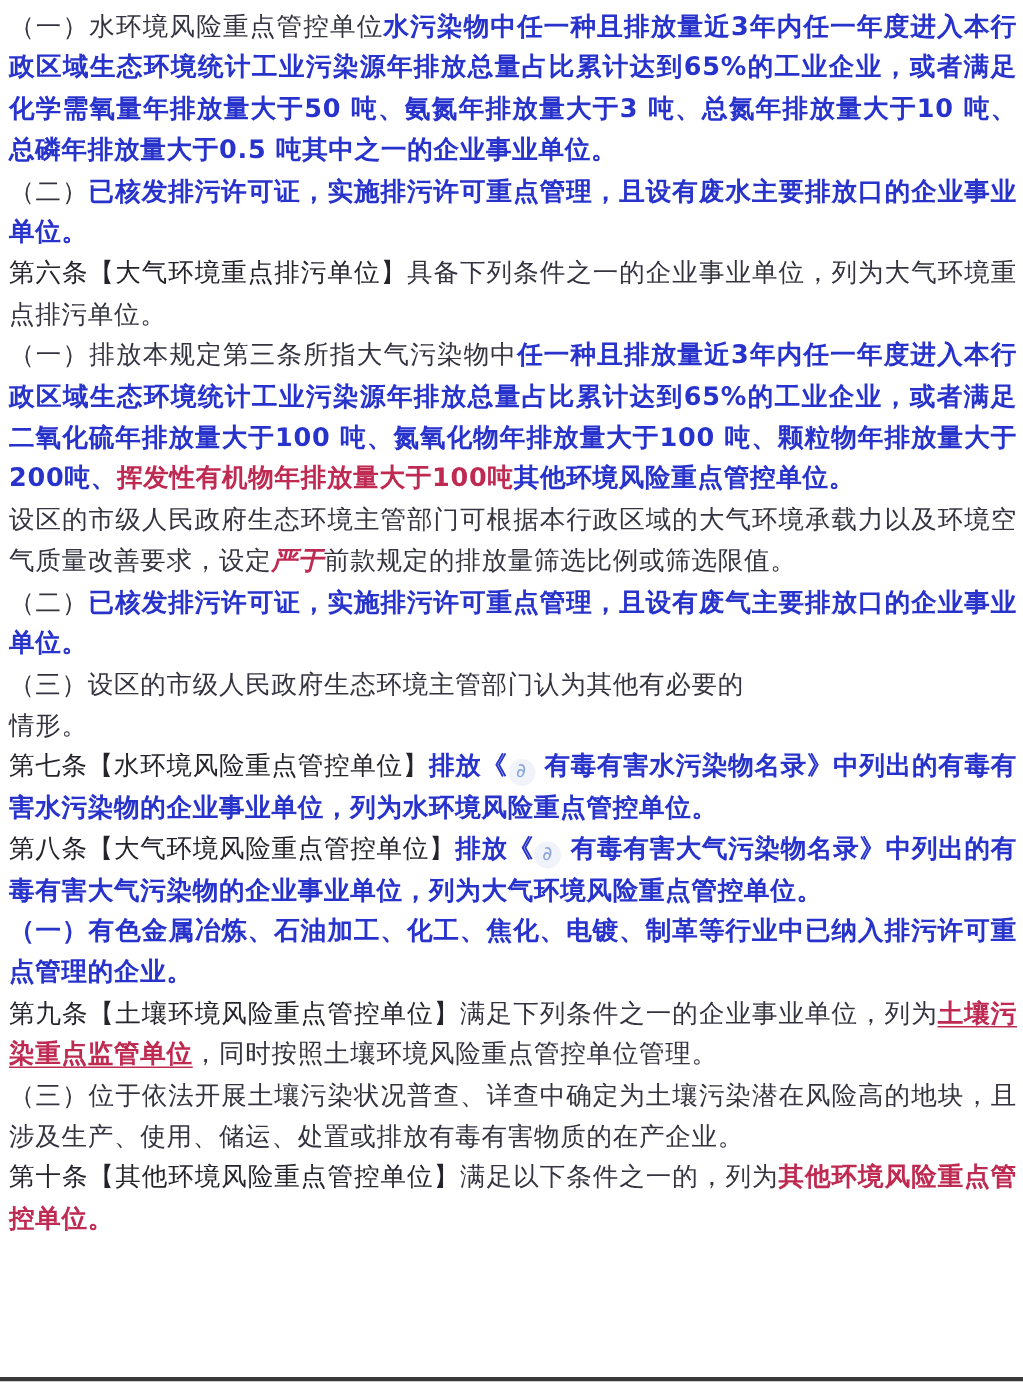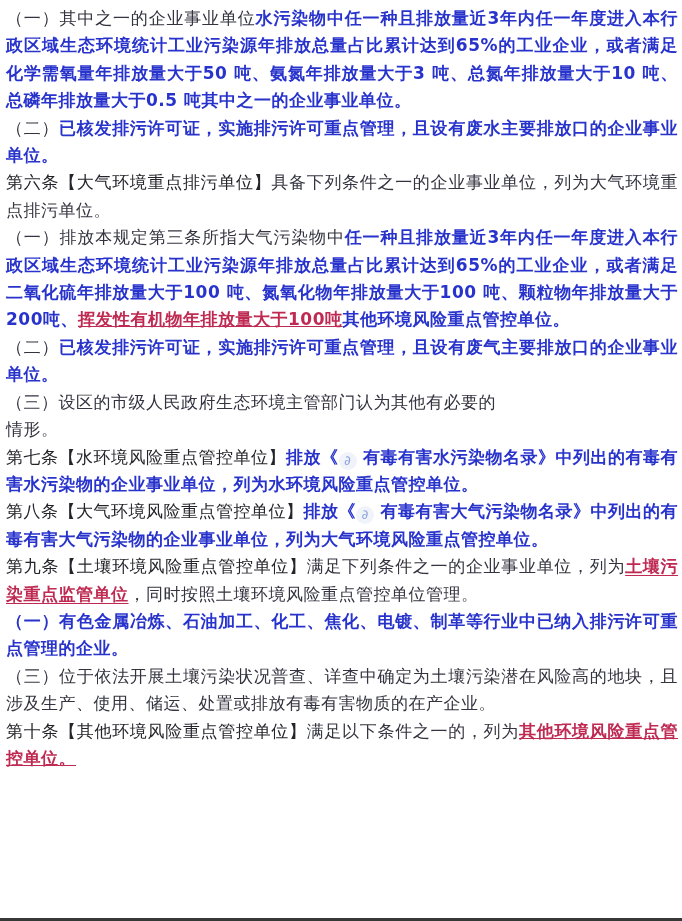--- a/index.html
+++ b/index.html
@@ -14,21 +14,21 @@
     line-height:27.4px;
     letter-spacing:0.5px;
     color:#343440;
     text-align:justify;
   }
   .para { margin:0; white-space:pre-wrap; }
   .run { white-space:pre-wrap; }
   .run.plain   { color:#343440; font-weight:normal; }
   .run.heading { color:#24242b; font-weight:normal; }
   .run.blue    { color:#2833cc; font-weight:bold; }
-  .run.red     { color:#bf2a52; font-weight:bold;text-decoration:underline; }
+  .run.red     { color:#bf2a52; font-weight:bold; }
   .run.redItalic { color:#bf2a52; font-weight:bold; font-style:italic; }
   .run.redUnderline { color:#bf2a52; font-weight:bold; text-decoration:underline; text-underline-offset:3px; }
   .run.icon {
     display:inline-block;
     width:18px; height:18px; line-height:18px;
     text-align:center; vertical-align:-2px;
     border-radius:50%;
     background:#f0f3fa;
     color:#8aa3d8;
     font-style:italic; font-weight:normal;
@@ -38,27 +38,28 @@
   .bottom-rule {
     position:absolute; left:0; bottom:0;
     width:100%; height:3px;
     background:#383838;
   }
 </style>
 </head>
 <body>
 
 <div class="doc">
-    <p class="para"><span class="run plain">（一）其中之一的企业事业单位</span><span class="run blue">水污染物中任一种且排放量近3年内任一年度进入本行政区域生态环境统计工业污染源年排放总量占比累计达到65%的工业企业，或者满足化学需氧量年排放量大于50 吨、氨氮年排放量大于3 吨、总氮年排放量大于10 吨、总磷年排放量大于0.5 吨其中之一的企业事业单位。</span></p>
+    <p class="para"><span class="run plain">（一）水环境风险重点管控单位</span><span class="run blue">水污染物中任一种且排放量近3年内任一年度进入本行政区域生态环境统计工业污染源年排放总量占比累计达到65%的工业企业，或者满足化学需氧量年排放量大于50 吨、氨氮年排放量大于3 吨、总氮年排放量大于10 吨、总磷年排放量大于0.5 吨其中之一的企业事业单位。</span></p>
     <p class="para"><span class="run plain">（二）</span><span class="run blue">已核发排污许可证，实施排污许可重点管理，且设有废水主要排放口的企业事业单位。</span></p>
     <p class="para"><span class="run heading">第六条【大气环境重点排污单位】</span><span class="run plain">具备下列条件之一的企业事业单位，列为大气环境重点排污单位。</span></p>
     <p class="para"><span class="run plain">（一）排放本规定第三条所指大气污染物中</span><span class="run blue">任一种且排放量近3年内任一年度进入本行政区域生态环境统计工业污染源年排放总量占比累计达到65%的工业企业，或者满足二氧化硫年排放量大于100 吨、氮氧化物年排放量大于100 吨、颗粒物年排放量大于200吨、</span><span class="run red">挥发性有机物年排放量大于100吨</span><span class="run blue">其他环境风险重点管控单位。</span></p>
+    <p class="para"><span class="run plain">设区的市级人民政府生态环境主管部门可根据本行政区域的大气环境承载力以及环境空气质量改善要求，设定</span><span class="run redItalic">严于</span><span class="run plain">前款规定的排放量筛选比例或筛选限值。</span></p>
     <p class="para"><span class="run plain">（二）</span><span class="run blue">已核发排污许可证，实施排污许可重点管理，且设有废气主要排放口的企业事业单位。</span></p>
     <p class="para"><span class="run plain">（三）设区的市级人民政府生态环境主管部门认为其他有必要的
 情形。</span></p>
     <p class="para"><span class="run heading">第七条【水环境风险重点管控单位】</span><span class="run blue">排放《</span><span class="run icon">∂</span><span class="run blue"> </span><span class="run blue">有毒有害水污染物名录</span><span class="run blue">》中列出的有毒有害水污染物的企业事业单位，列为水环境风险重点管控单位。</span></p>
     <p class="para"><span class="run heading">第八条【大气环境风险重点管控单位】</span><span class="run blue">排放《</span><span class="run icon">∂</span><span class="run blue"> </span><span class="run blue">有毒有害大气污染物名录</span><span class="run blue">》中列出的有毒有害大气污染物的企业事业单位，列为大气环境风险重点管控单位。</span></p>
+    <p class="para"><span class="run blue">（一）有色金属冶炼、石油加工、化工、焦化、电镀、制革等行业中已纳入排污许可重点管理的企业。</span></p>
     <p class="para"><span class="run heading">第九条【土壤环境风险重点管控单位】</span><span class="run plain">满足下列条件之一的企业事业单位，列为</span><span class="run redUnderline">土壤污染重点监管单位</span><span class="run plain">，同时按照土壤环境风险重点管控单位管理。</span></p>
-    <p class="para"><span class="run blue">（一）有色金属冶炼、石油加工、化工、焦化、电镀、制革等行业中已纳入排污许可重点管理的企业。</span></p>
     <p class="para"><span class="run plain">（三）位于依法开展土壤污染状况普查、详查中确定为土壤污染潜在风险高的地块，且涉及生产、使用、储运、处置或排放有毒有害物质的在产企业。</span></p>
     <p class="para"><span class="run heading">第十条【其他环境风险重点管控单位】</span><span class="run plain">满足以下条件之一的，列为</span><span class="run red">其他环境风险重点管控单位。</span></p>
   </div>
 <div class="bottom-rule"></div>
 
 </body></html>

